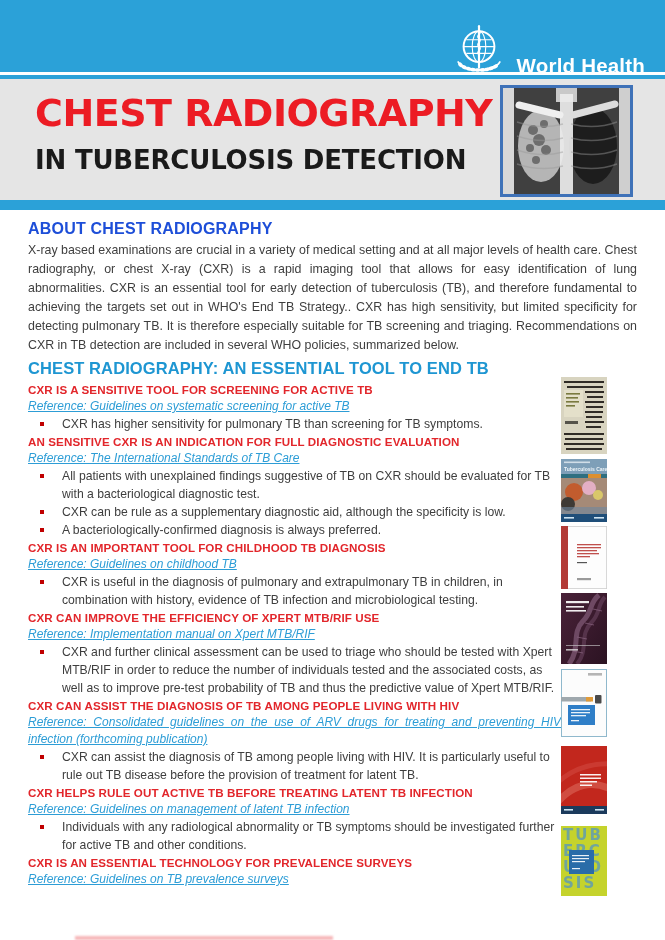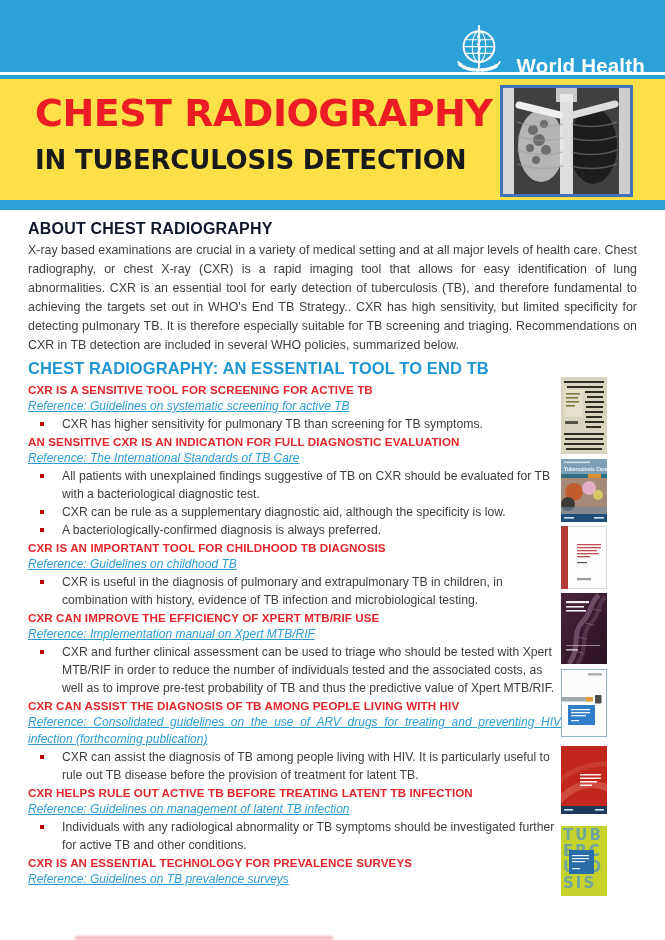--- a/index.html
+++ b/index.html
@@ -8,32 +8,32 @@
 
   
   .who-band{position:absolute;top:0;left:0;right:0;height:72px;background:#2ba1d8;}
   .who-lockup{position:absolute;top:7px;right:20px;display:flex;align-items:center;gap:9px;}
   .who-emblem{width:58px;height:58px;display:block;}
   .who-name{color:#fff;font-weight:bold;font-size:20.5px;line-height:1.04;letter-spacing:.2px;margin-top:48px;}
   .rule-gap{position:absolute;top:72px;left:0;right:0;height:3px;background:#fff;}
   .thin-rule{position:absolute;top:75px;left:0;right:0;height:4px;background:#2ba1d8;}
 
   
-  .title-band{position:absolute;top:79px;left:0;right:0;height:121px;background:#fde047;}
+  .title-band{position:absolute;top:79px;left:0;right:0;height:121px;background:#e5e5e5;}
   .title1{position:absolute;left:35px;top:12px;margin:0;font-family:"DejaVu Sans",sans-serif;
           font-size:38px;font-weight:bold;color:#ec1c24;letter-spacing:-.5px;white-space:nowrap;}
   .title2{position:absolute;left:35px;top:66px;margin:0;font-family:"DejaVu Sans",sans-serif;
           font-size:26px;font-weight:bold;color:#1a1a1a;letter-spacing:-.2px;white-space:nowrap;}
   .xray{position:absolute;top:6px;right:32px;width:127px;height:106px;border:3px solid #3f72b8;background:#222;}
   .xray svg{display:block;width:100%;height:100%;}
   .blue-strip{position:absolute;top:200px;left:0;right:0;height:10px;background:#2ba1d8;}
 
   
   .content{position:absolute;top:210px;left:28px;right:28px;}
-  .about-h{margin:10px 0 3px 0;font-size:16px;font-weight:bold;color:#0f172a;letter-spacing:.2px;}
+  .about-h{margin:10px 0 3px 0;font-size:16px;font-weight:bold;color:#1d4ed8;letter-spacing:.2px;}
   .about-body{margin:0;font-size:12.4px;line-height:19px;text-align:justify;color:#3e3e3e;}
 
   .sec{display:flex;margin-top:4px;}
   .col-main{width:533px;flex:none;}
   .sec-h{margin:0 0 3px 0;font-size:16.5px;font-weight:bold;color:#1e96d2;letter-spacing:.1px;}
   .red-h{margin:0;font-size:11.6px;line-height:17px;font-weight:bold;color:#e2262b;letter-spacing:.1px;}
   .ref{display:block;font-size:12px;line-height:17px;font-style:italic;color:#2d9dd6;
        text-decoration:underline;cursor:pointer;}
   .ref.justify{text-align:justify;}
   ul.bullets{margin:0;padding:0;list-style:none;}

